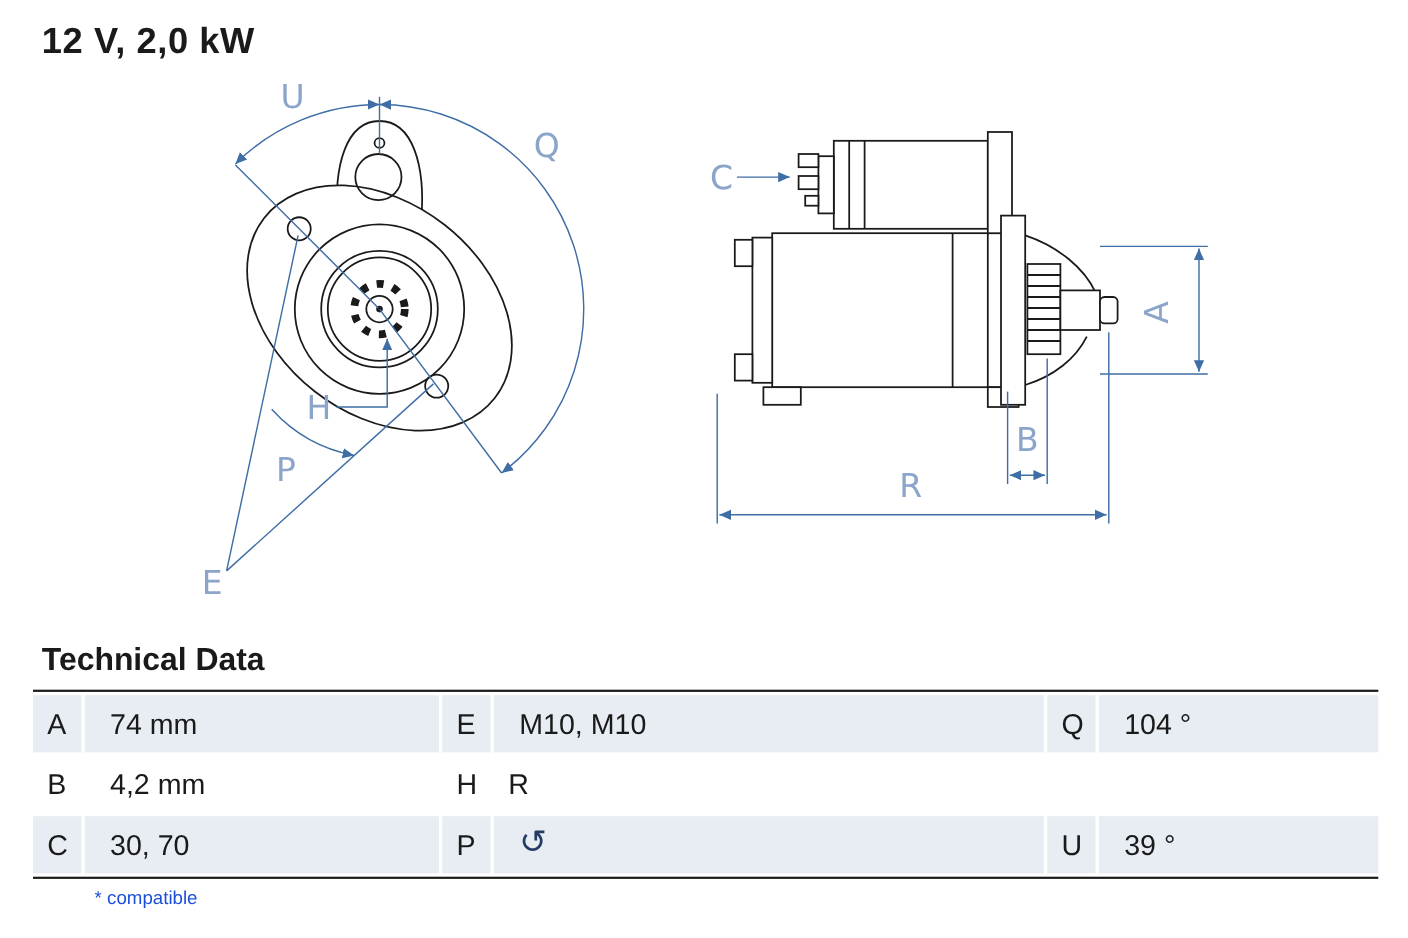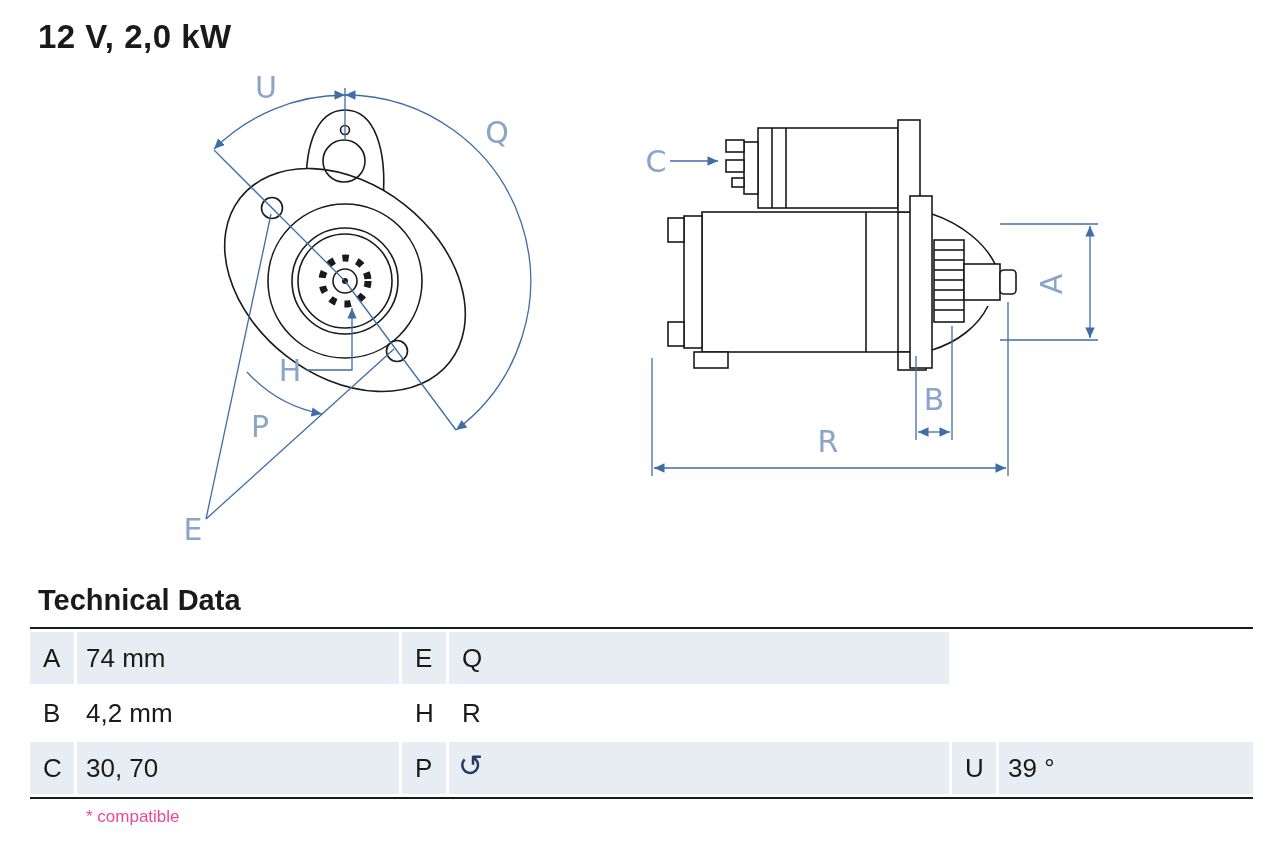--- a/index.html
+++ b/index.html
@@ -12,23 +12,23 @@
   svg .blu{stroke:#3f6da6;fill:none;stroke-width:1.3;}
   svg .lbl{fill:#8aa5c9;font-family:"DejaVu Sans",sans-serif;font-size:30px;}
   .tech{position:absolute;left:30px;right:27px;top:584px;}
   .tech-heading{font-size:29px;font-weight:bold;margin:0 0 10px 8px;}
   .tech-table{border-top:2px solid #1a1a1a;border-bottom:2px solid #1a1a1a;padding:3px 0;}
   .t-row{display:grid;grid-template-columns:44px 322px 44px 500px 44px 1fr;column-gap:3px;margin:0 0 3px 0;}
   .t-row:last-child{margin-bottom:0;}
   .t-row .cell{height:52px;display:flex;align-items:center;font-size:26px;background:#ffffff;}
   .t-row.shaded .cell{background:#e8edf3;}
   .cell.key{padding-left:13px;}
-  .cell.val{padding-left:9px;}
+  .cell.val{padding-left:23px;}
   .rot{font-size:30px;color:#223c63;line-height:1;transform:translateY(-2px);display:inline-block;}
-  .footnote{font-size:17px;margin:8px 0 0 56px;color:#ec4899;}
+  .footnote{font-size:17px;margin:8px 0 0 56px;color:#1d4ed8;}
 </style>
 </head>
 <body>
 
 <div class="page">
 
   <div class="title">12 V, 2,0 kW</div>
 
   <svg class="drawing" width="1280" height="585" viewBox="0 0 1280 585">
     <defs>
@@ -132,21 +132,23 @@
 
   <div class="tech">
     <div class="tech-heading">Technical Data</div>
 
     <div class="tech-table">
 
       <div class="t-row shaded">
         <div class="cell key">A</div>
         <div class="cell val">74 mm</div>
         <div class="cell key">E</div>
+        <div class="cell val">M10, M10</div>
         <div class="cell key">Q</div>
+        <div class="cell val">104 °</div>
       </div>
 
       <div class="t-row">
         <div class="cell key">B</div>
         <div class="cell val">4,2 mm</div>
         <div class="cell key">H</div>
         <div class="cell key">R</div>
       </div>
 
       <div class="t-row shaded">

